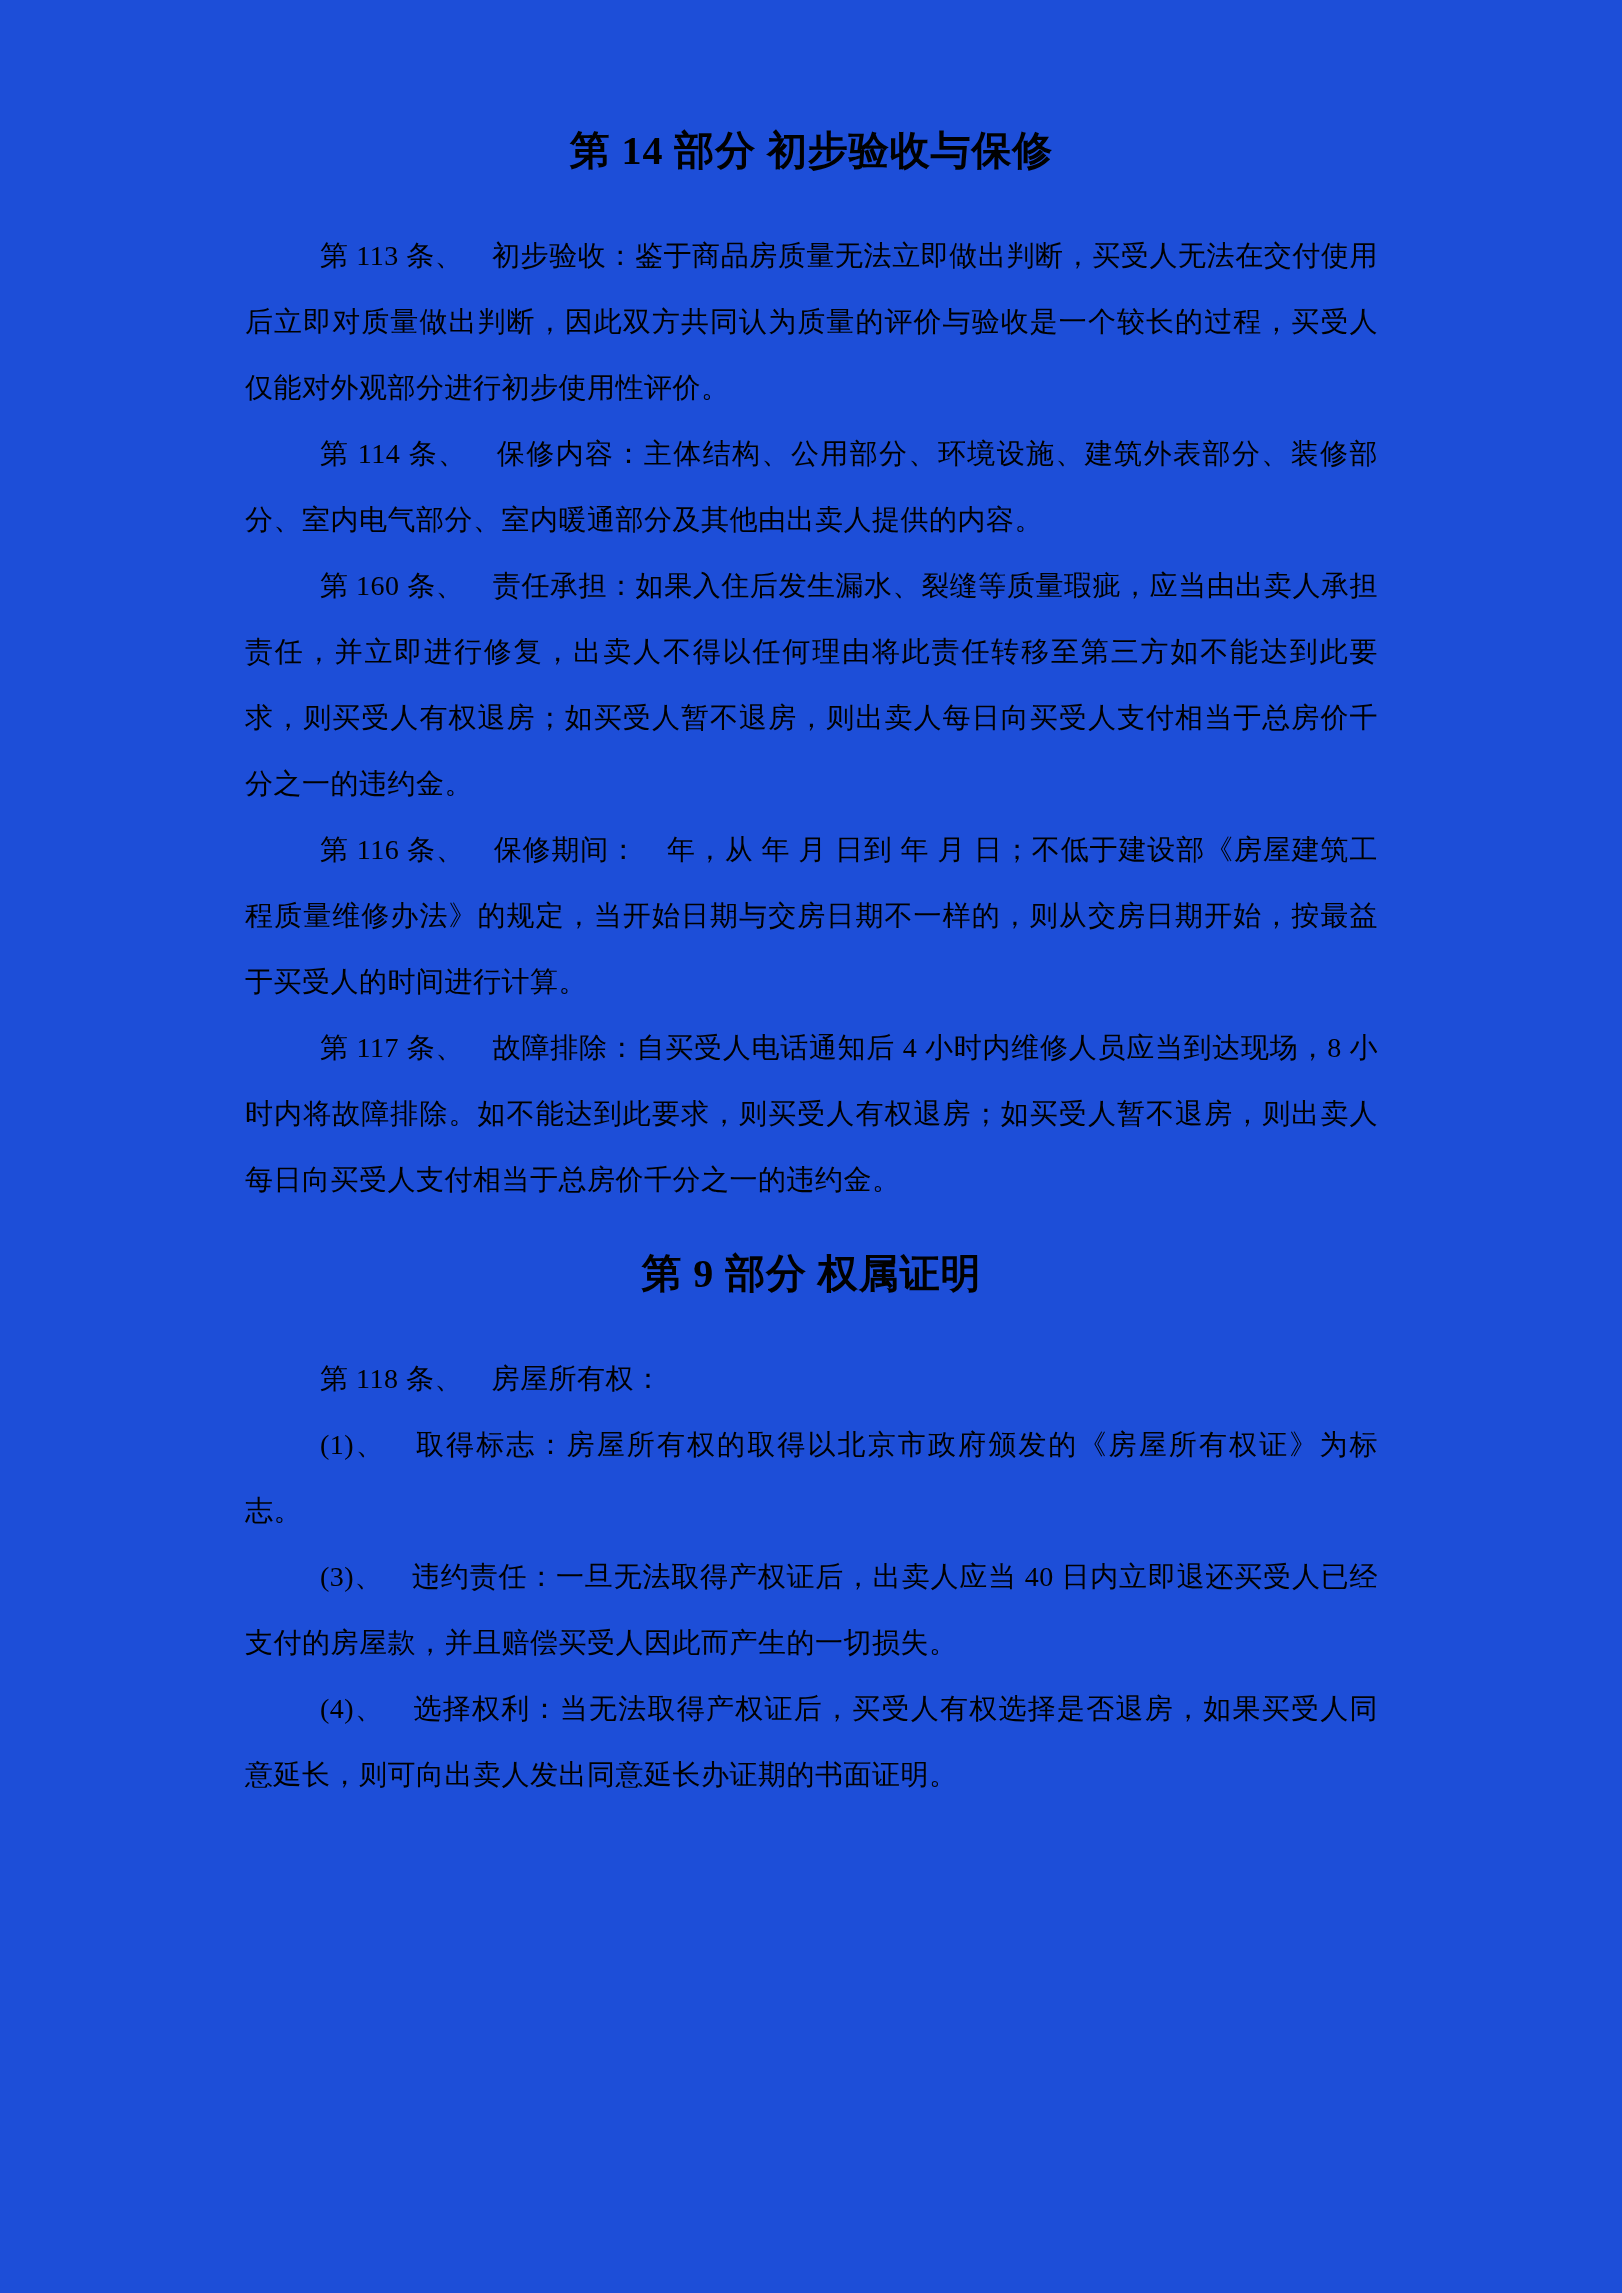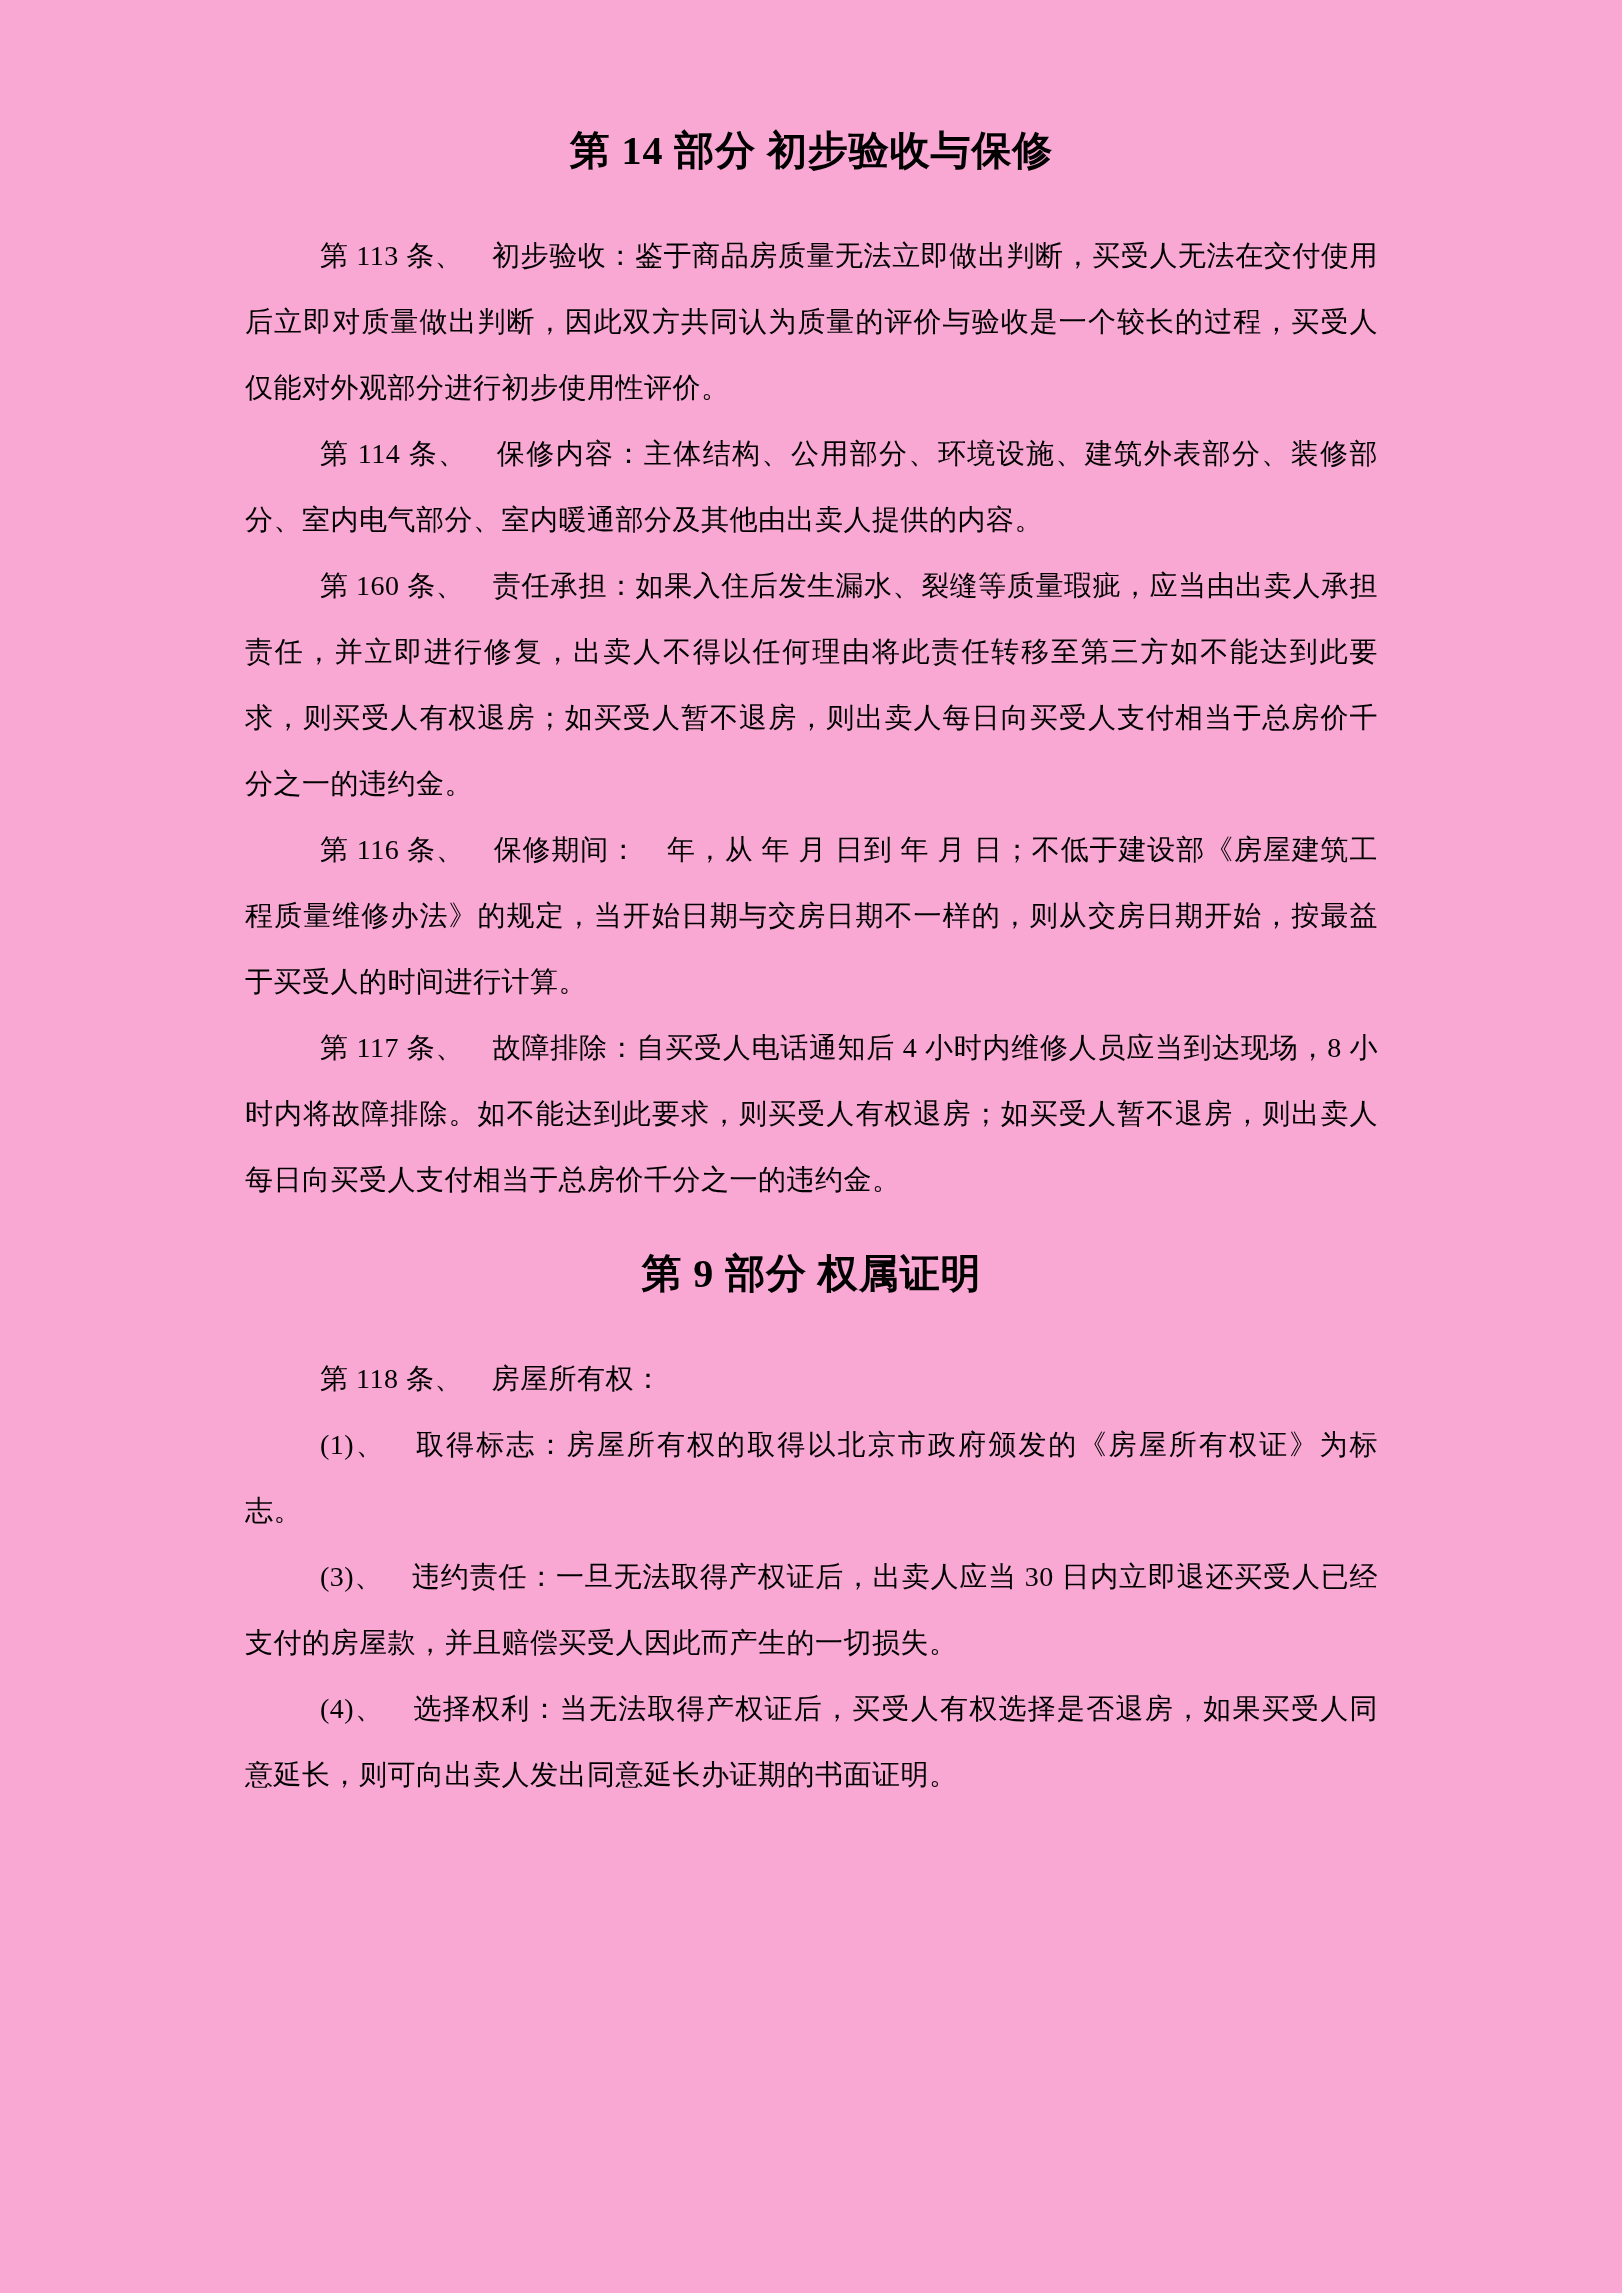--- a/index.html
+++ b/index.html
@@ -5,21 +5,21 @@
   html, body {
     margin: 0;
     padding: 0;
     background: #ffffff;
   }
   .page {
     position: relative;
     width: 1623px;
     height: 2294px;
     box-sizing: border-box;
-    background: #f9a8d4;
+    background: #1d4ed8;
     color: #000000;
     font-family: "Liberation Serif", "DejaVu Serif", serif;
     padding: 123px 245px 0 245px;
     overflow: hidden;
   }
   .part-title {
     font-size: 40px;
     line-height: 56px;
     font-weight: bold;
     text-align: center;
@@ -60,20 +60,20 @@
   </section>
 
   <section>
     <h1 class="part-title second">第 9 部分 权属证明</h1>
 
     <p class="body-par">第 118 条、　房屋所有权：</p>
 
     <p class="body-par">(1)、　取得标志：房屋所有权的取得以北京市政府颁发的《房屋所有权证》为标志。</p>
 
 
-    <p class="body-par">(3)、　违约责任：一旦无法取得产权证后，出卖人应当 30 日内立即退还买受人已经支付的房屋款，并且赔偿买受人因此而产生的一切损失。</p>
+    <p class="body-par">(3)、　违约责任：一旦无法取得产权证后，出卖人应当 40 日内立即退还买受人已经支付的房屋款，并且赔偿买受人因此而产生的一切损失。</p>
 
     <p class="body-par">(4)、　选择权利：当无法取得产权证后，买受人有权选择是否退房，如果买受人同意延长，则可向出卖人发出同意延长办证期的书面证明。</p>
 
   </section>
 
 </main>
 
 
 </body></html>

